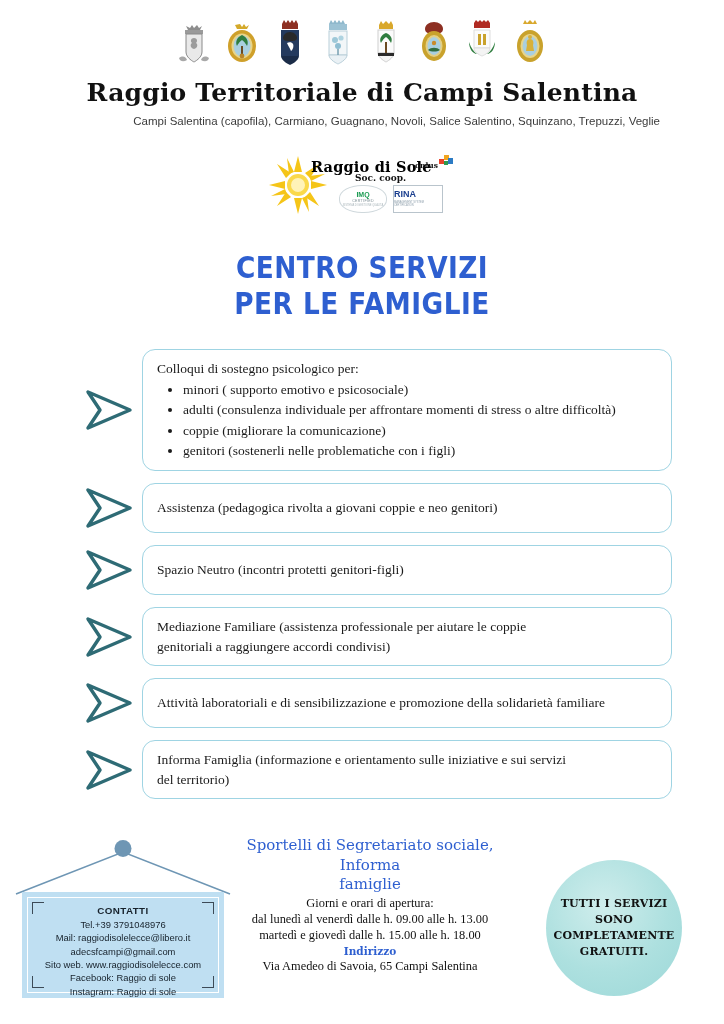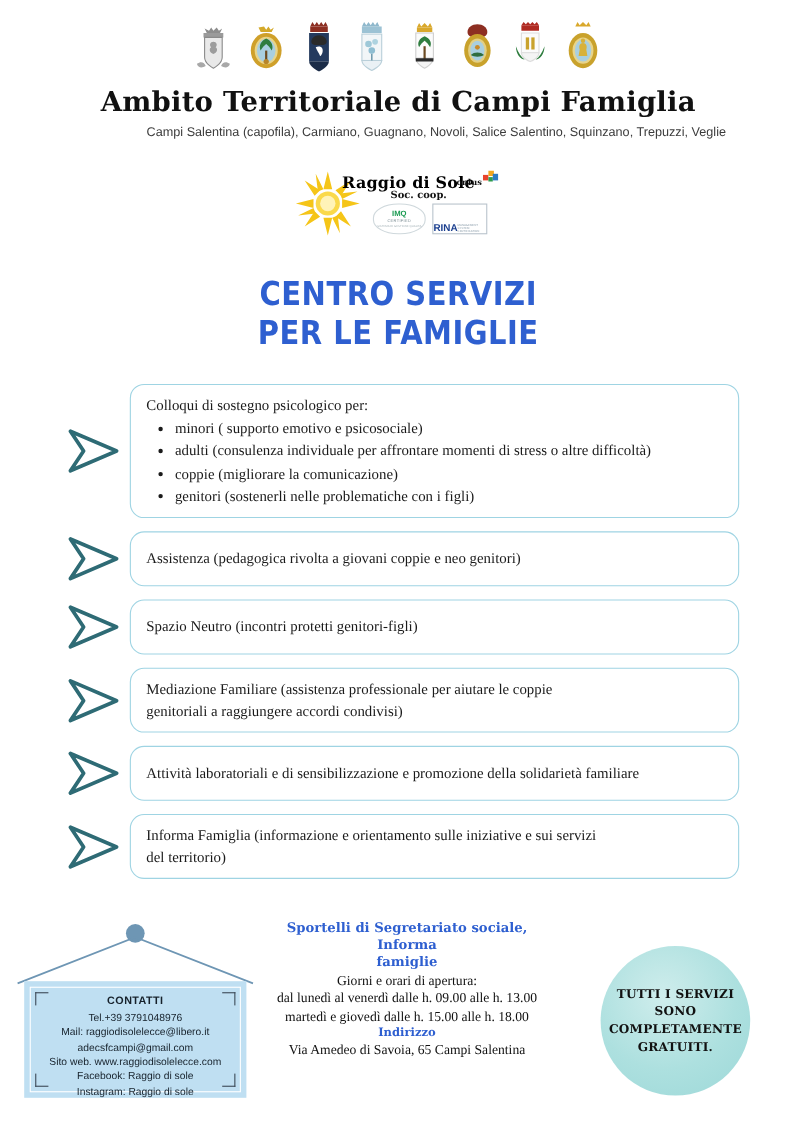--- a/index.html
+++ b/index.html
@@ -47,36 +47,36 @@
     position:absolute;left:72px;top:33px;width:46px;height:26px;
     border:1px solid #cfd8dc;border-radius:23px/13px;background:#fff;
     display:flex;flex-direction:column;align-items:center;justify-content:center;
   }
   .badge-imq .t1{font-family:"Liberation Sans",sans-serif;font-weight:bold;font-size:7px;color:#1b9b52;line-height:1;}
   .badge-imq .t2{font-family:"Liberation Sans",sans-serif;font-size:3.6px;color:#7a8b92;letter-spacing:.3px;margin-top:1px;}
   .badge-imq .t3{font-family:"Liberation Sans",sans-serif;font-size:2.6px;color:#aab6bb;margin-top:1px;}
   .badge-rina{
     position:absolute;left:126px;top:33px;width:48px;height:26px;
     border:1px solid #b9c4cc;background:#fff;
-    display:flex;flex-direction:row;align-items:flex-end;justify-content:center;
+    display:flex;flex-direction:column;align-items:flex-start;justify-content:center;
   }
   .badge-rina .t1{font-family:"Liberation Sans",sans-serif;font-weight:bold;font-size:9px;color:#1b3f8f;line-height:1;}
   .badge-rina .t2{font-family:"Liberation Sans",sans-serif;font-size:2.6px;color:#8fa0ad;margin-top:2px;}
 
   
   .main-title{
     text-align:center;margin-top:28px;
     font-family:"DejaVu Sans",sans-serif;font-weight:bold;
     font-size:30px;line-height:1.22;color:#2E5FD0;
     letter-spacing:.5px;transform:scaleX(.88);
   }
 
   
   .services{margin-top:26px;position:relative;}
-  .srow{display:flex;align-items:center;margin-bottom:12px;padding-left:60px;}
+  .srow{display:flex;align-items:center;margin-bottom:12px;padding-left:84px;}
   .arrow{width:52px;height:46px;flex:0 0 52px;margin-right:6px;}
   .sbox{
     flex:1;margin-right:52px;
     border:1.6px solid #9FD4E3;border-radius:13px;background:#fff;
     padding:9px 14px;min-height:30px;display:flex;flex-direction:column;justify-content:center;
   }
   .sbox .lead{font-size:13.5px;line-height:1.42;}
   .sbox ul{margin:2px 0 0 0;padding-left:26px;}
   .sbox li{font-size:13.5px;line-height:1.5;}
   .sbox .line{font-size:13.5px;line-height:1.45;}
@@ -99,21 +99,21 @@
   }
   .cbox-inner .ttl{font-weight:bold;font-size:9.8px;letter-spacing:.4px;}
   .brk{position:absolute;width:11px;height:11px;border:1.4px solid #3c4a57;}
   .brk.tl{left:4px;top:4px;border-right:none;border-bottom:none;}
   .brk.tr{right:4px;top:4px;border-left:none;border-bottom:none;}
   .brk.bl{left:4px;bottom:4px;border-right:none;border-top:none;}
   .brk.br{right:4px;bottom:4px;border-left:none;border-top:none;}
 
   
   .cinfo{position:absolute;left:236px;top:8px;width:268px;text-align:center;}
-  .cinfo .hd{font-family:"DejaVu Serif",serif;font-weight:bold;font-size:12px;color:#2E5FD0;line-height:1.3;}
+  .cinfo .hd{font-family:"DejaVu Serif",serif;font-weight:normal;font-size:15px;color:#2E5FD0;line-height:1.3;}
   .cinfo .bd{font-size:12.4px;color:#111;line-height:1.32;}
   .cinfo .hd2{font-family:"DejaVu Serif",serif;font-weight:bold;font-size:10.5px;color:#2E5FD0;line-height:1.35;}
 
   
   .circle{
     position:absolute;left:546px;top:32px;width:136px;height:136px;border-radius:50%;
     background:radial-gradient(circle at 42% 34%, #CFEDEC 0%, #ADE0DF 55%, #9CD8D8 100%);
     display:flex;align-items:center;justify-content:center;
   }
   .circle span{
@@ -231,21 +231,21 @@
         <ellipse cx="17" cy="30" rx="9.5" ry="12" fill="#e8d48a"></ellipse>
         <ellipse cx="17" cy="30" rx="7.5" ry="10" fill="#a9cfe0"></ellipse>
         <path d="M17 23c3 0 4 3 3 6l1 6h-8l1-6c-1-3 0-6 3-6z" fill="#d8b13a"></path>
         <circle cx="17" cy="21" r="2" fill="#d8b13a"></circle>
       </g>
         </svg>
     </div>
 
   </div>
 
-  <div class="ambito-title">Ambito Territoriale di Campi Famiglia</div>
+  <div class="ambito-title">Raggio Territoriale di Campi Salentina</div>
   <div class="ambito-sub">Campi Salentina (capofila), Carmiano, Guagnano, Novoli, Salice Salentino, Squinzano, Trepuzzi, Veglie</div>
 
   <div class="logo-wrap">
     <div class="logo-inner">
       <svg class="sun" viewBox="0 0 62 62">
         <g fill="#F5C518">
           <circle cx="31" cy="31" r="11" fill="#FAD94B"></circle>
           <path d="M31 2l4 16-8 0zM31 60l4-16-8 0zM2 31l16 4 0-8zM60 31l-16 4 0-8z"></path>
           <path d="M10 10l14 9-5 5zM52 52l-14-9 5-5zM52 10l-9 14-5-5zM10 52l9-14 5 5z"></path>
           <path d="M20 4l7 14-5 2zM42 58l-7-14 5-2zM4 42l14-7 2 5zM58 20l-14 7-2-5z"></path>

